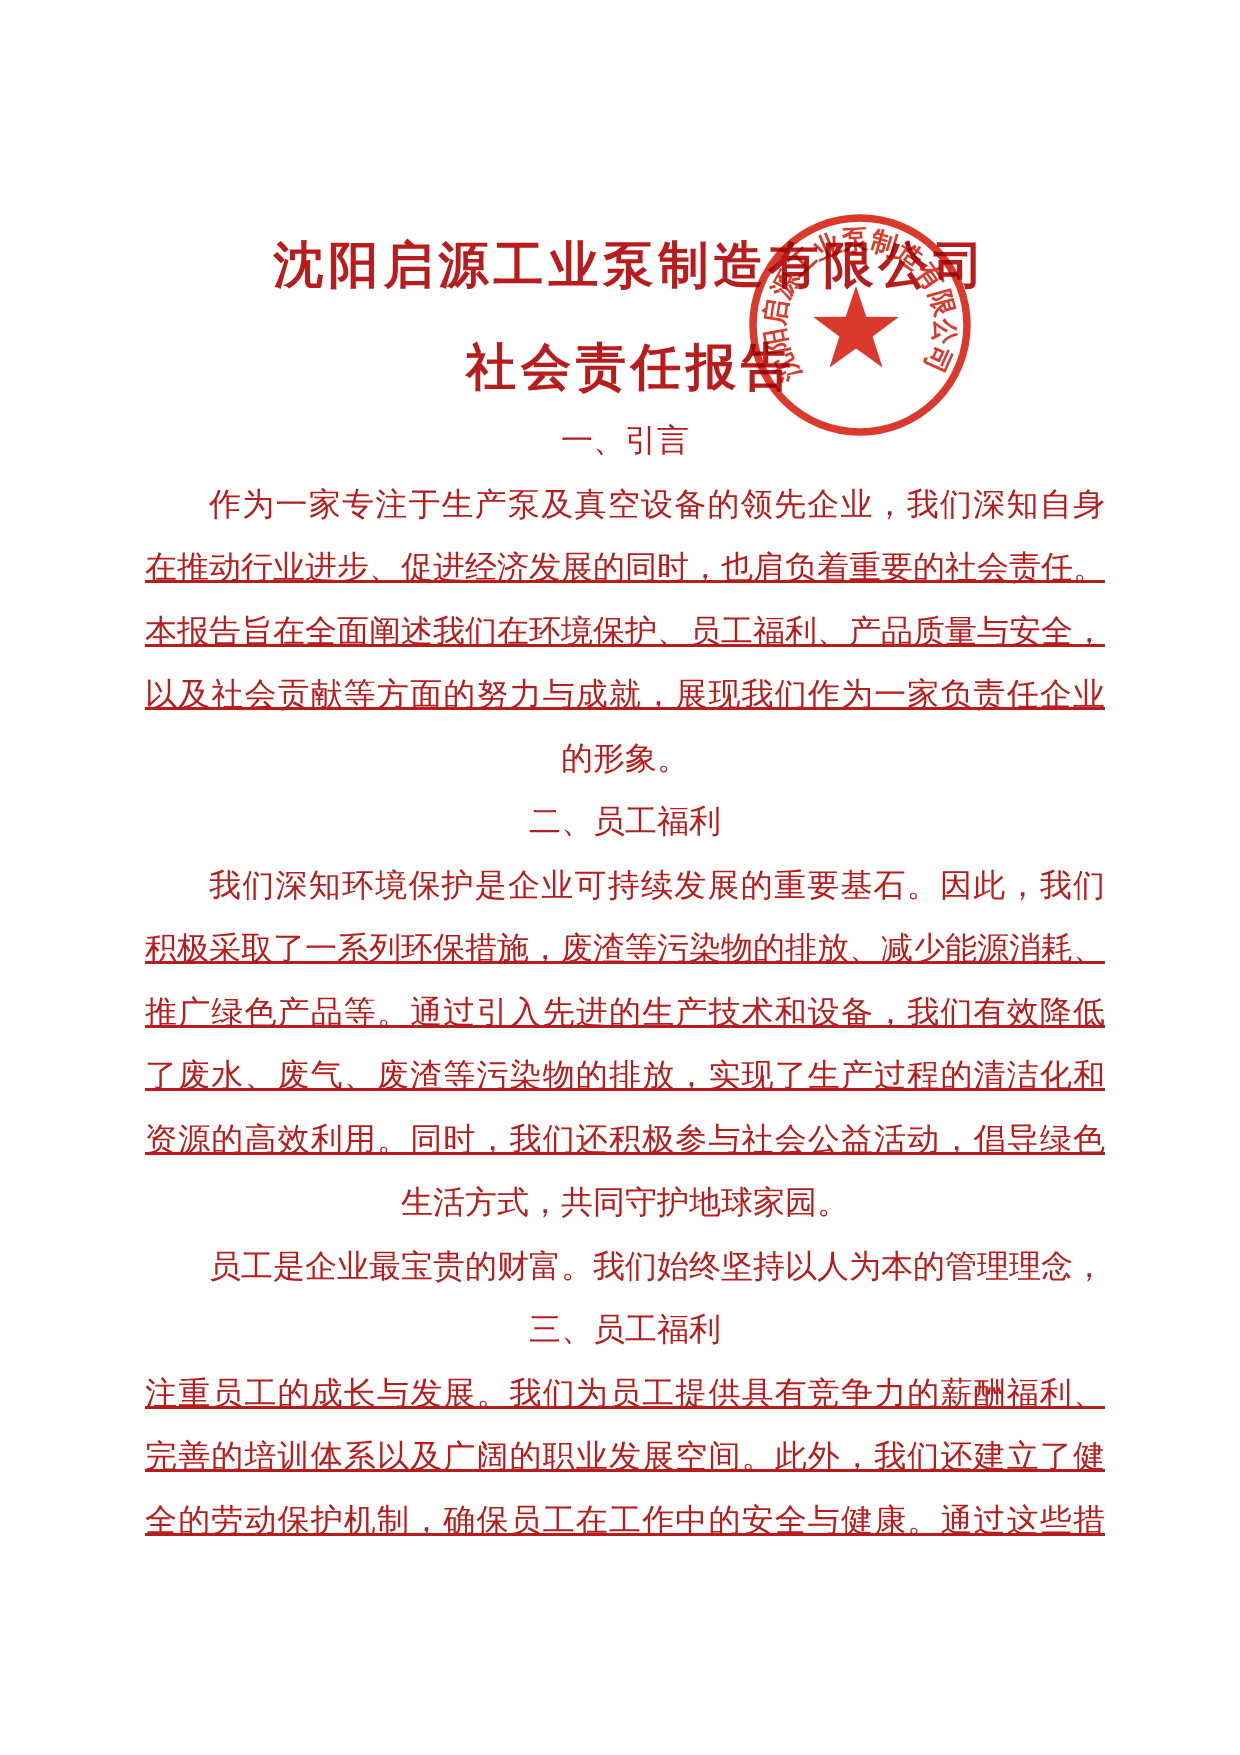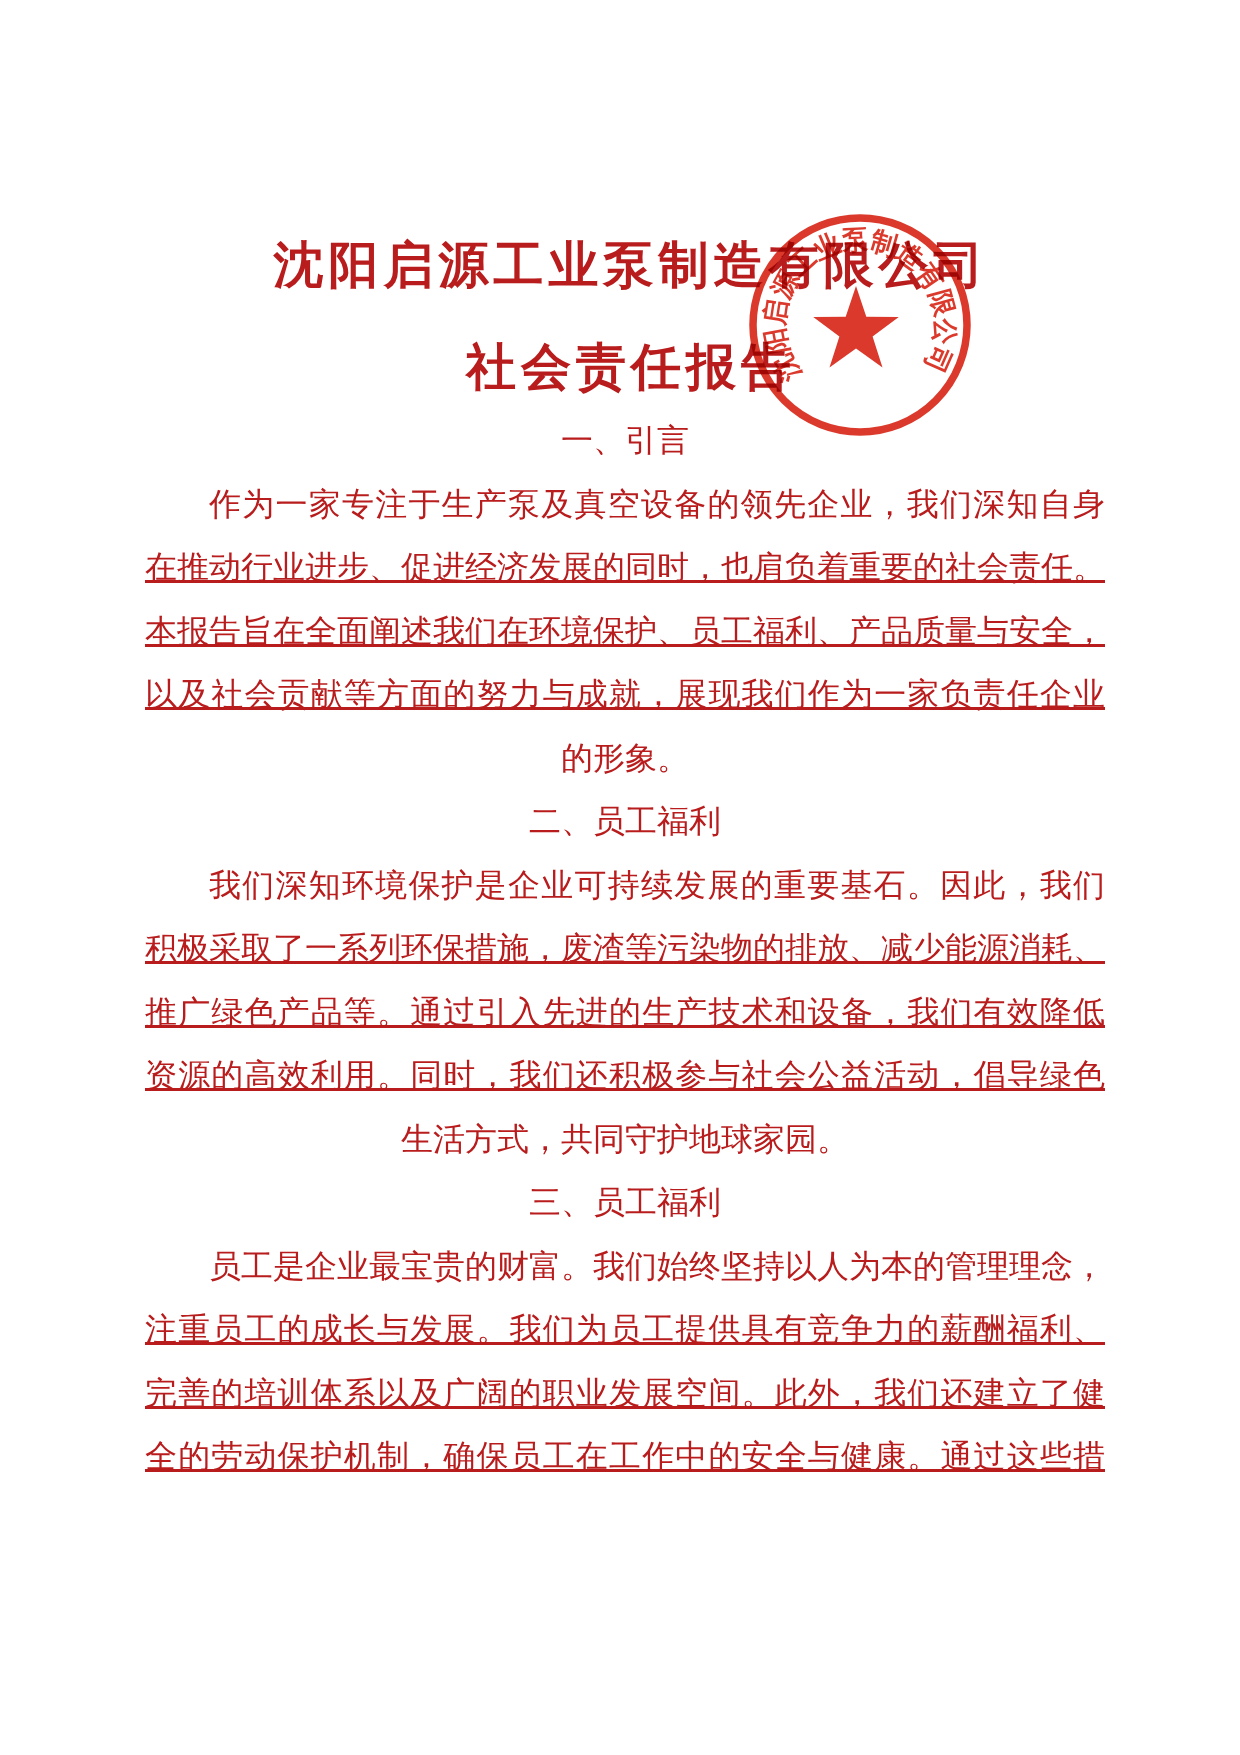--- a/index.html
+++ b/index.html
@@ -65,24 +65,25 @@
     <div class="ln h">一、引言</div>
     <div class="ln ij">作为一家专注于生产泵及真空设备的领先企业，我们深知自身</div>
     <div class="ln j">在推动行业进步、促进经济发展的同时，也肩负着重要的社会责任。</div>
     <div class="ln j">本报告旨在全面阐述我们在环境保护、员工福利、产品质量与安全，</div>
     <div class="ln j">以及社会贡献等方面的努力与成就，展现我们作为一家负责任企业</div>
     <div class="ln p">的形象。</div>
     <div class="ln h">二、员工福利</div>
     <div class="ln ij">我们深知环境保护是企业可持续发展的重要基石。因此，我们</div>
     <div class="ln j">积极采取了一系列环保措施，废渣等污染物的排放、减少能源消耗、</div>
     <div class="ln j">推广绿色产品等。通过引入先进的生产技术和设备，我们有效降低</div>
+    <div class="ln j">了废水、废气、废渣等污染物的排放，实现了生产过程的清洁化和</div>
     <div class="ln j">资源的高效利用。同时，我们还积极参与社会公益活动，倡导绿色</div>
     <div class="ln p">生活方式，共同守护地球家园。</div>
+    <div class="ln ij">员工是企业最宝贵的财富。我们始终坚持以人为本的管理理念，</div>
     <div class="ln h">三、员工福利</div>
-    <div class="ln ij">员工是企业最宝贵的财富。我们始终坚持以人为本的管理理念，</div>
     <div class="ln j">注重员工的成长与发展。我们为员工提供具有竞争力的薪酬福利、</div>
     <div class="ln j">完善的培训体系以及广阔的职业发展空间。此外，我们还建立了健</div>
     <div class="ln j">全的劳动保护机制，确保员工在工作中的安全与健康。通过这些措</div>
   </div>
 
   <svg class="stamp" width="232" height="232" viewBox="0 0 232 232">
     <defs>
       <path id="arcpath" d="M 57.8 164.9 A 76 76 0 1 1 176.7 161.7" fill="none"></path>
     </defs>
     <circle cx="116" cy="116" r="107" fill="none" stroke-width="7.5" stroke="#d92a1b"></circle>

